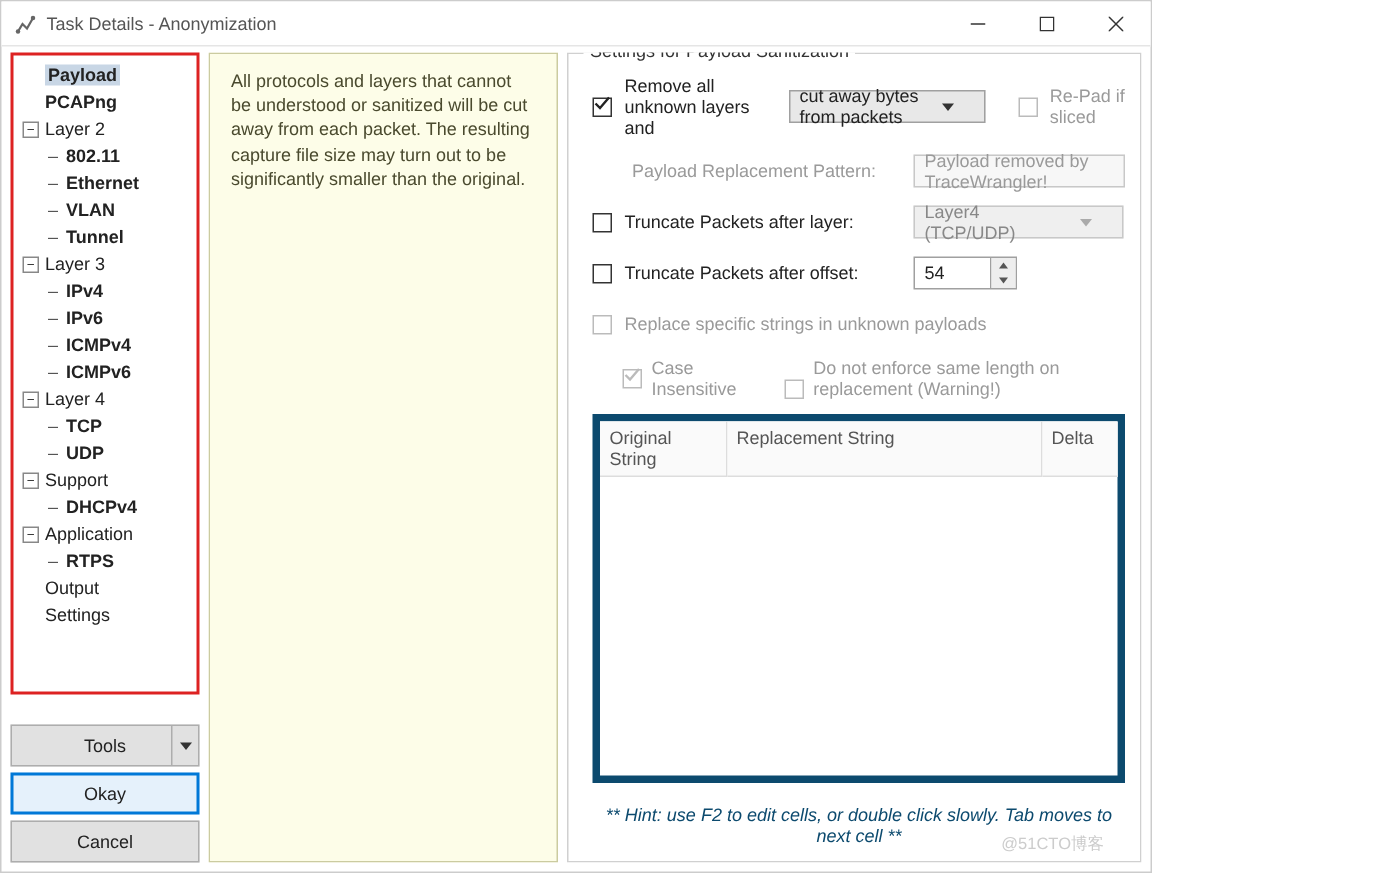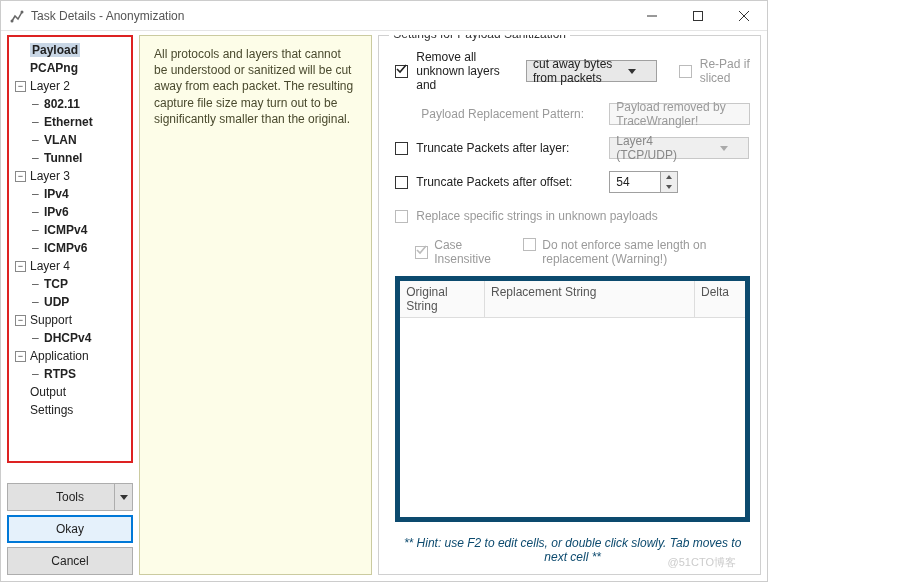--- a/index.html
+++ b/index.html
@@ -256,21 +256,21 @@
 
         <div class="row" style="padding-left:20px; gap:30px">
           <span style="display:flex;align-items:center;gap:6px">
             <span class="checkbox disabled checked">
                 <span class="chk chk-disabled"><svg viewBox="0 0 11 11">
                     <path d="M1 5 L4 8 L10 1" stroke="#bbb" fill="none" stroke-width="1.6"></path>
                   </svg></span>
               </span>
             <span class="disabled">Case Insensitive</span>
           </span>
-          <span style="display:flex;align-items:flex-start;gap:6px">
+          <span style="display:flex;align-items:flex-end;gap:6px">
             <span class="checkbox disabled"></span>
             <span class="disabled">Do not enforce same length on replacement (Warning!)</span>
           </span>
         </div>
 
         <div class="table">
           <div class="thead">
             <div class="th" style="flex:1">Original String</div>
             <div class="th" style="width:210px">Replacement String</div>
             <div class="th" style="width:50px;border-right:none">Delta</div>

